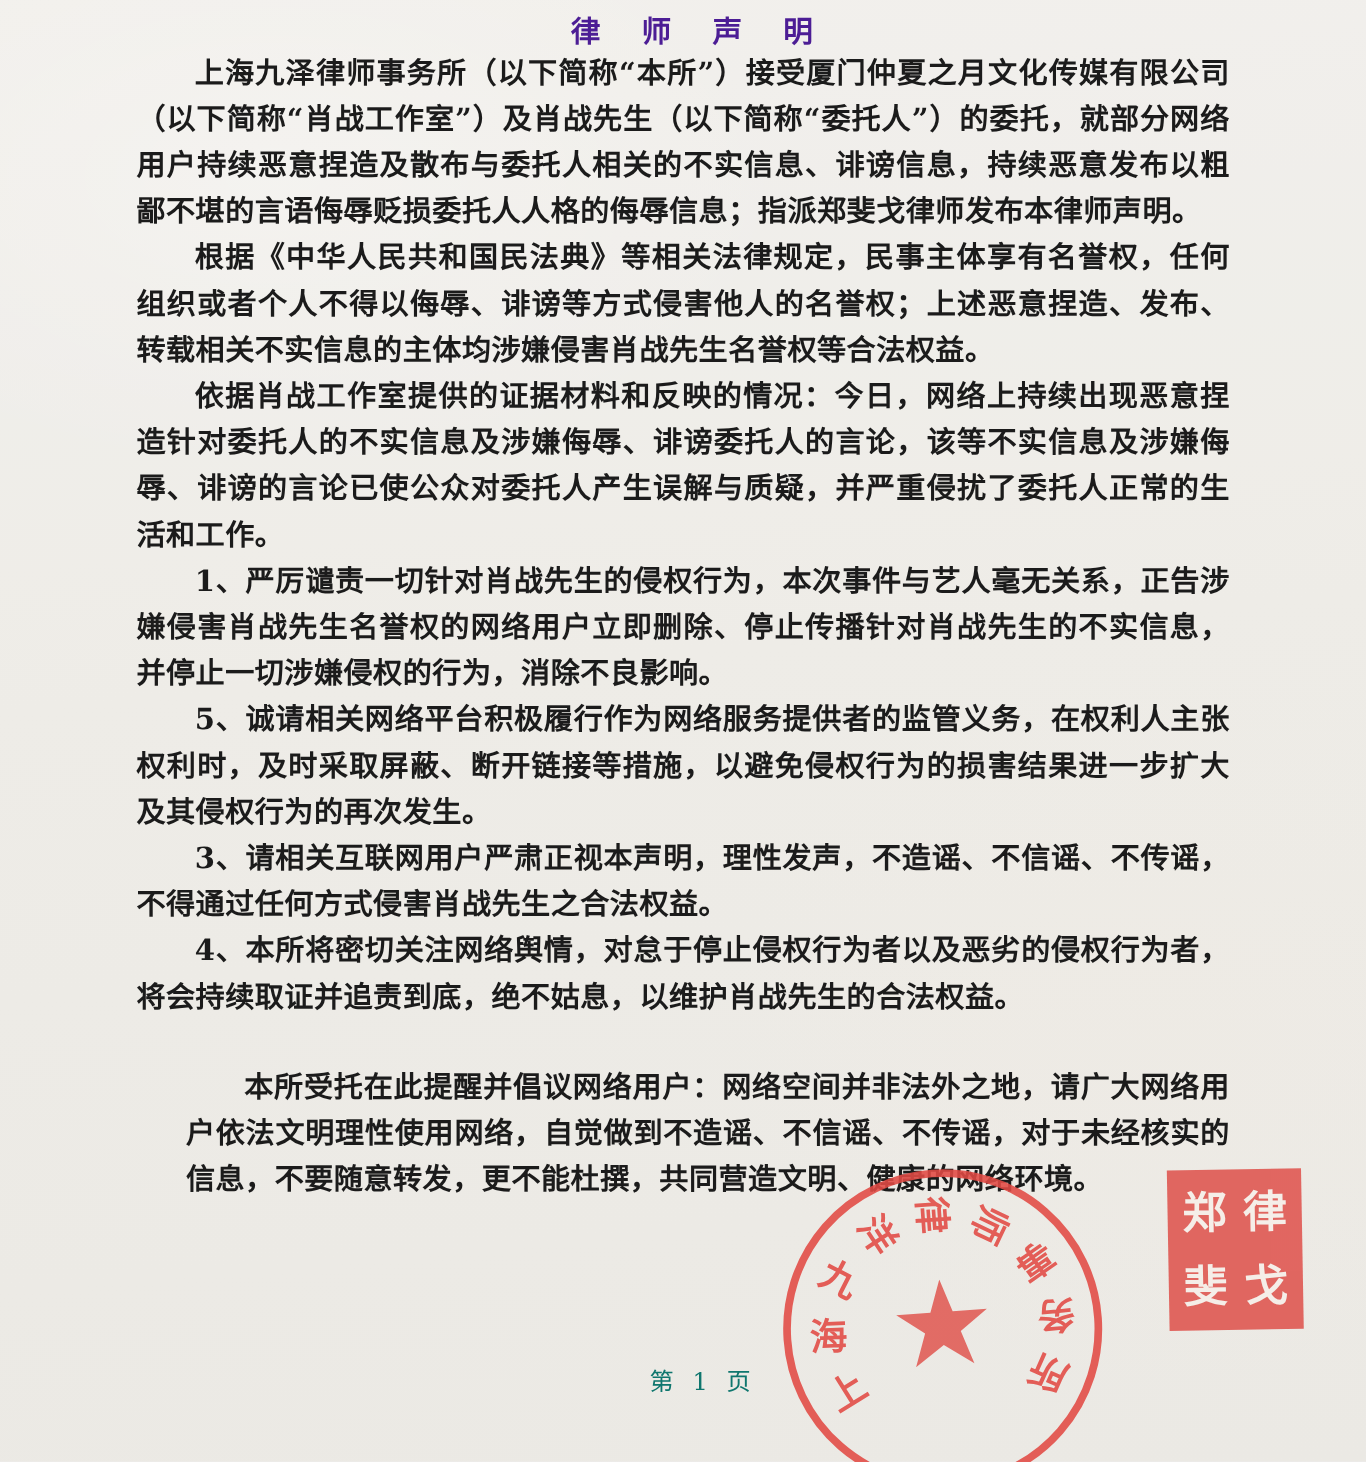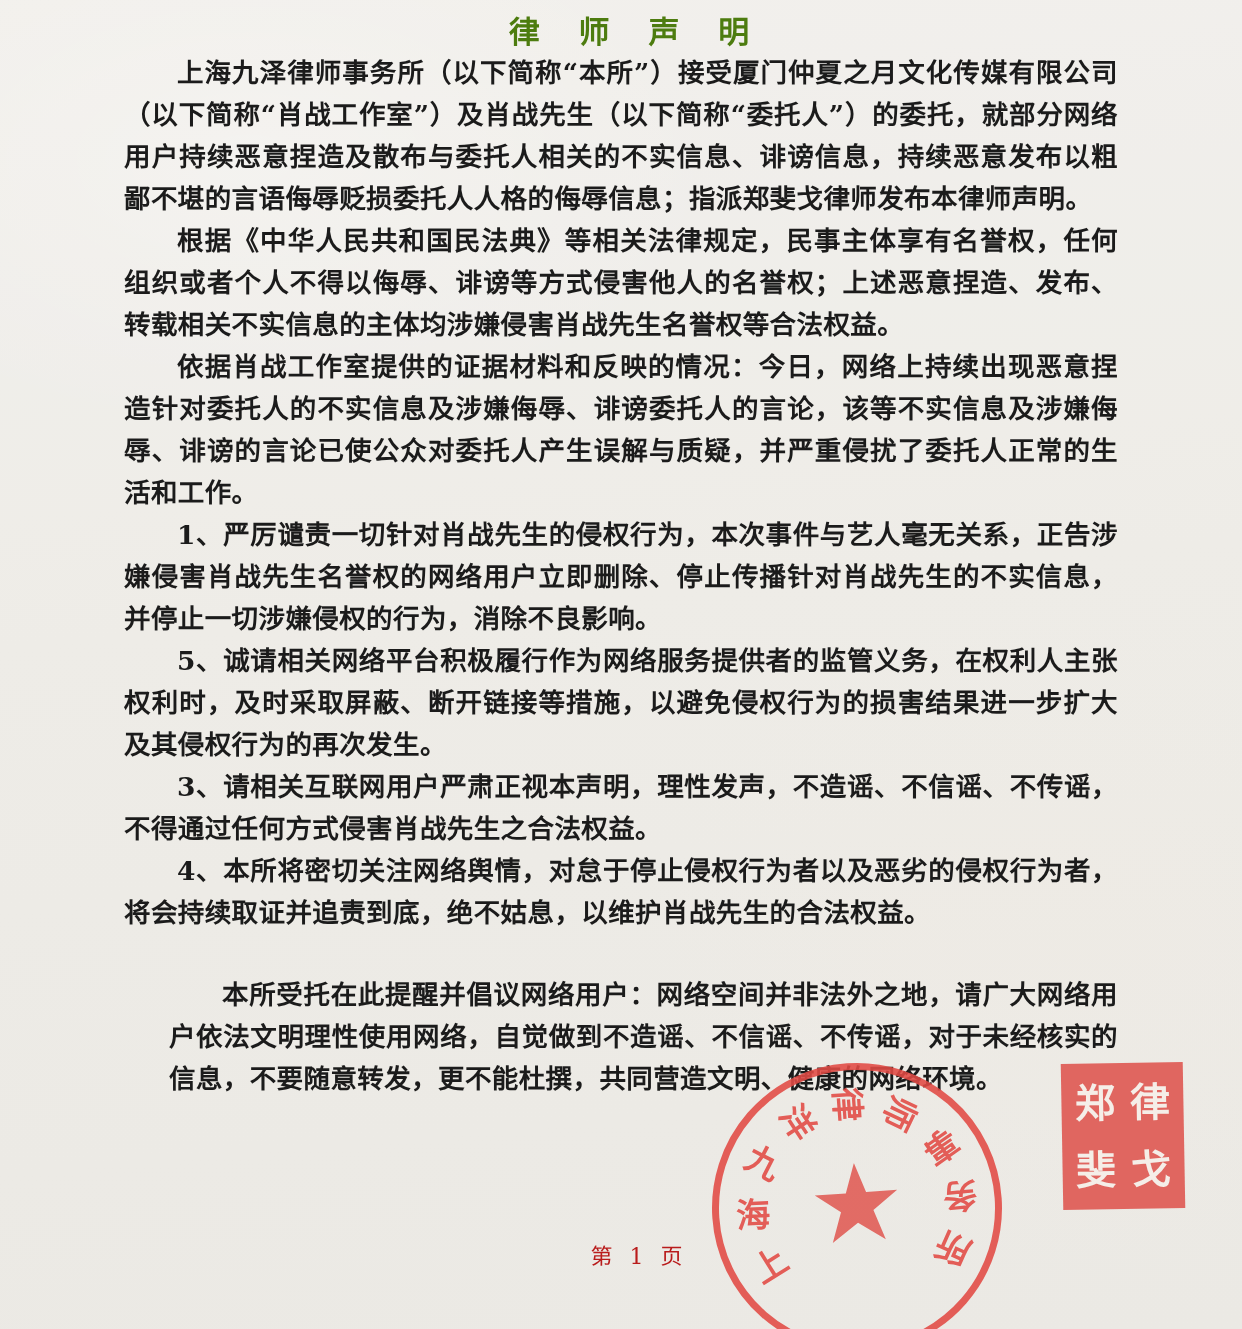--- a/index.html
+++ b/index.html
@@ -34,26 +34,26 @@
     position: relative;
     z-index: 2;
     width: 1242px;
     height: 1329px;
     box-sizing: border-box;
     padding: 0;
   }
 
   .doc-title {
     text-align: center;
-    font-size: 31px;
+    font-size: 27px;
     font-weight: 700;
     letter-spacing: 14px;
     padding-top: 7px;
     padding-left: 30px;
-    color: #4d7c0f;
+    color: #4c1d95;
     font-family: "DejaVu Serif", "Liberation Serif", serif;
   }
 
   .body-block {
     margin: 0 auto;
     width: 1118px;
     padding-left: 62px;
     padding-right: 62px;
     box-sizing: border-box;
   }
@@ -165,21 +165,21 @@
   .sign-lines .s-line.date-line { padding-left: 0; margin-left: -52px; letter-spacing: 1px; }
 
   .page-footer {
     position: absolute;
     left: 0;
     top: 1238px;
     width: 1242px;
     text-align: center;
     font-size: 22px;
     letter-spacing: 5px;
-    color: #b91c1c;
+    color: #0f766e;
     padding-left: 36px;
     box-sizing: border-box;
   }
 </style>
 </head>
 <body>
 
 <div class="scan-noise"></div>
 
 <div class="page">

